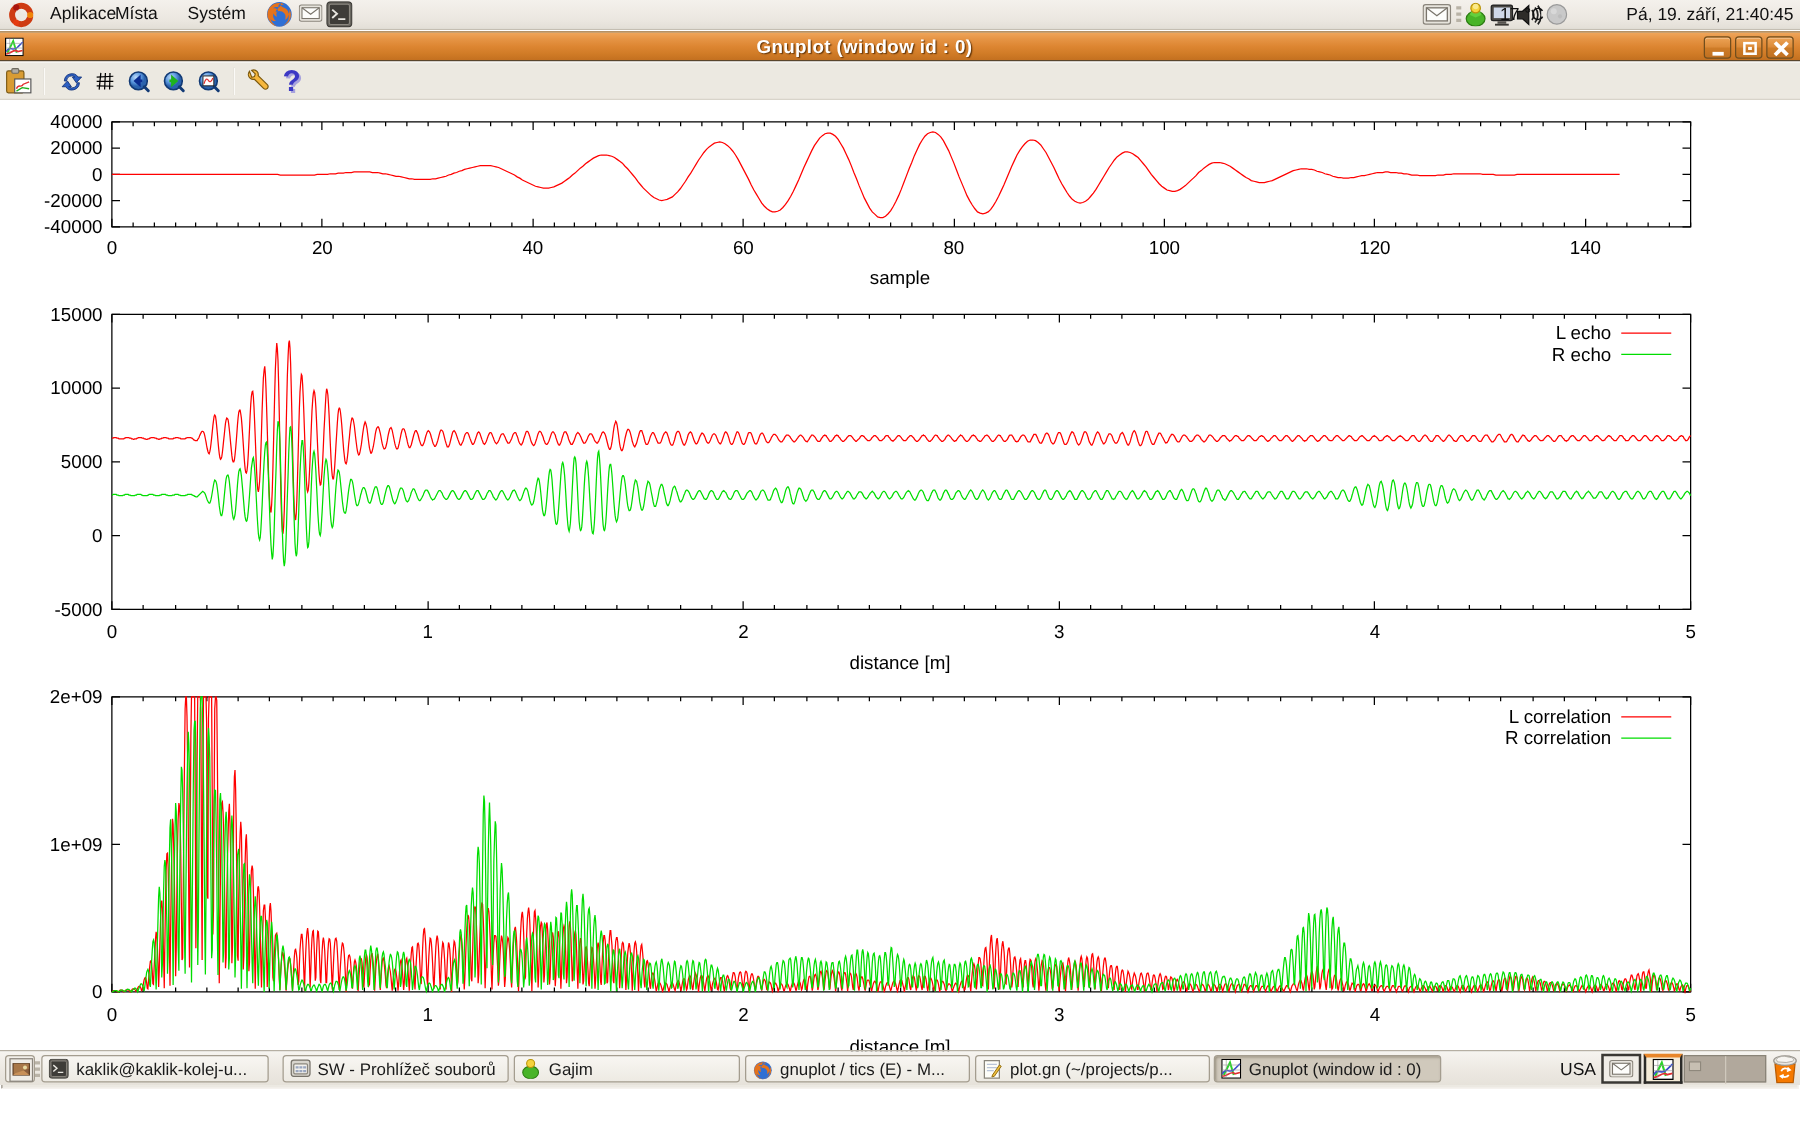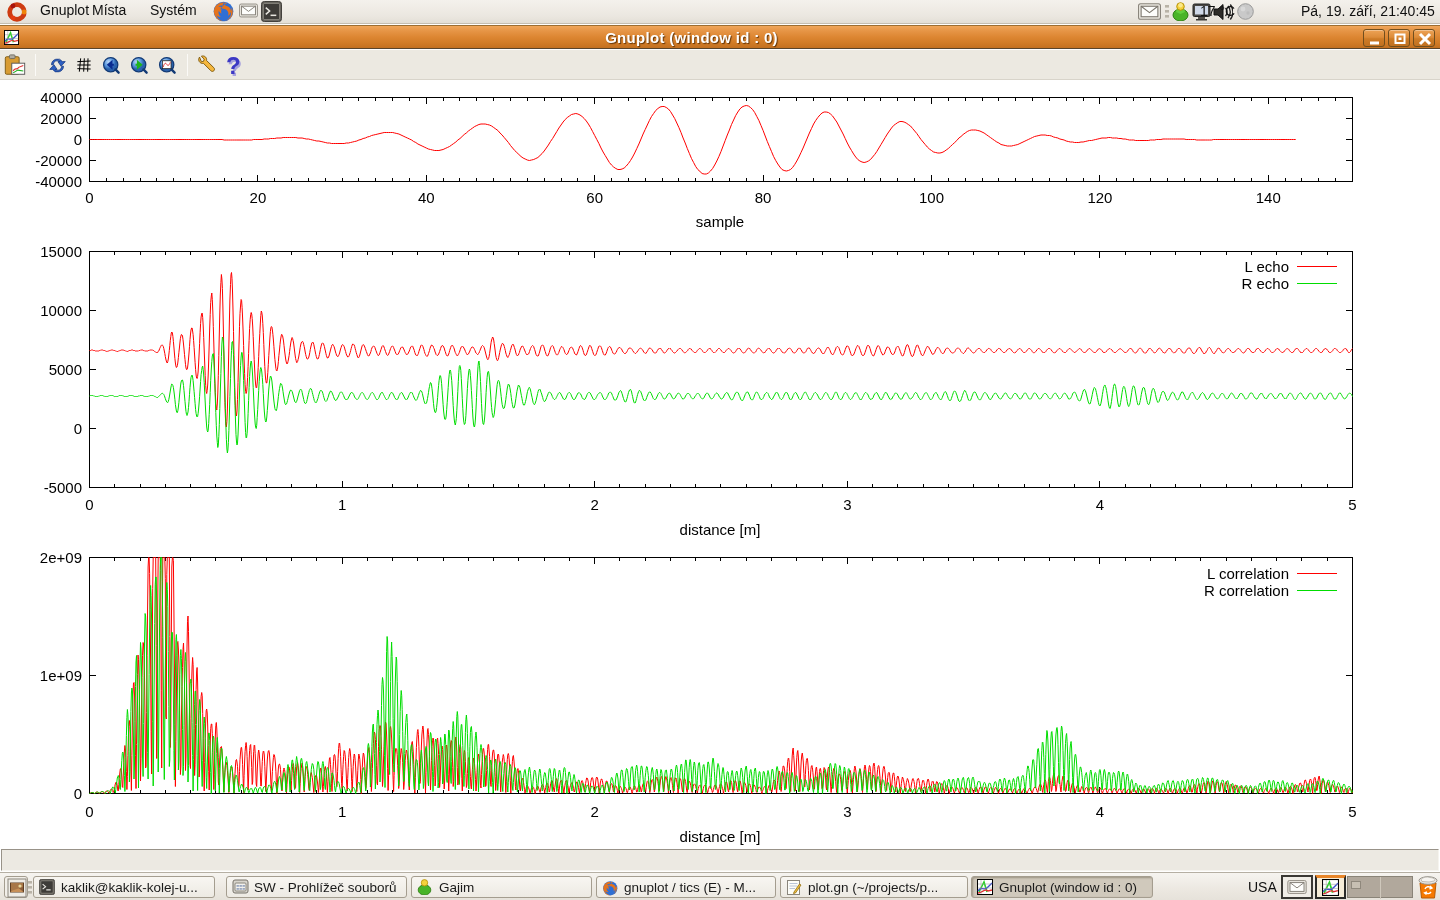--- a/index.html
+++ b/index.html
@@ -23,21 +23,21 @@
   background:linear-gradient(180deg,#eda356 0%,#dd8c3a 45%,#cd7b27 55%,#c07020 100%);
   box-shadow:inset 0 1px 0 rgba(255,255,255,0.35); }
 #toolbar { position:absolute; left:0; top:50px; width:1440px; height:30px;
   background:#ece9e1; border-bottom:1px solid #d8d4ca; }
 .tsep { position:absolute; top:4px; width:1px; height:22px; background:#b9b4a8; border-right:1px solid #fbfaf7; }
 #canvas { position:absolute; left:0; top:81px; width:1440px; height:768px; background:#fff; }
 #statusbar { position:absolute; left:1px; top:849px; width:1438px; height:22px;
   background:#ece9e2; border:1px solid #989288; border-bottom-color:#f6f4ef; border-right-color:#f6f4ef; }
 
 
-#taskbar { position:absolute; left:0; top:872px; width:1440px; height:28px;
+#taskbar { position:absolute; left:0; top:840px; width:1440px; height:28px;
   background:linear-gradient(180deg,#f6f4f0 0%,#ece8e1 60%,#e6e2da 100%);
   border-top:1px solid #b5afa3; }
 .tbtn { position:absolute; top:3px; height:22px; border:1px solid #a49d8f; border-radius:3px;
   background:linear-gradient(180deg,#f8f6f2,#edeae3);
   font-size:13.5px; color:#1a1a1a; overflow:hidden; white-space:nowrap; }
 .tbtn .ic { position:absolute; left:5px; top:2px; }
 .tbtn .tx { position:absolute; left:27px; top:3px; }
 .tbtn.active { background:#d0c9bc; box-shadow:inset 1px 1px 2px rgba(90,80,60,0.45); }
 </style></head>
 <body>
@@ -56,21 +56,21 @@
 <circle cx="12" cy="12" r="8" fill="none" stroke="#ce3b12" stroke-width="5.2"></circle>
 <g stroke="#ece8e0" stroke-width="2.4">
 <path d="M12 12 L24 12"></path>
           <path d="M12 12 L5 22"></path>
           <path d="M12 12 L5 2"></path>
 </g>
 <circle cx="19.8" cy="12" r="2.7" fill="#f08409"></circle>
 <circle cx="7.6" cy="18.6" r="2.7" fill="#e53b10"></circle>
 <circle cx="7.6" cy="5.4" r="2.7" fill="#a8150e"></circle>
 </svg></div>
- <div class="menu" style="left:40px">Gnuplot</div>
+ <div class="menu" style="left:40px">Aplikace</div>
  <div class="menu" style="left:92px">Místa</div>
  <div class="menu" style="left:150px">Systém</div>
  <div class="abs" style="left:212px;top:0px"><svg width="23" height="23" viewBox="0 0 24 24">
 <circle cx="12" cy="12" r="10.3" fill="#2f6fd4"></circle>
 <path d="M4 6 C7 2.5 12 1.5 16 3.5 C14 3.8 12.5 4.8 12 6 C10 5.5 8 5.8 6.5 7 C8.5 6.8 10 7.2 11 8.5 C9.5 10 9 12 10 14 C8.5 13.5 7.5 12.5 7.2 11 C6.2 13.5 7 16 9.2 17.5 C7.5 17.8 6 17.3 4.6 16 C5.8 19.5 8.6 21.7 12 22.3 C16.9 21.3 20.5 18.6 21.4 14.3 C21.9 12 21.5 9.5 20.3 7.5 C20.6 9 20.4 10.3 19.8 11.5 C19.5 8.8 18 7.1 15.5 6.3 C13.8 5.8 12.8 4.5 13.2 2.5 C11.5 3.5 10.8 5 11.2 6.8 C9.8 7.5 9 8.7 8.9 10.3 C10.5 9 12.3 8.8 14.2 9.7 C16.8 11 17.8 13.5 16.8 16.5 C18.5 15.5 19.4 14 19.5 12 C20.5 15.5 19 18.8 15.5 21 C13.5 22 11.5 22.3 12 22.3 A10.3 10.3 0 0 1 4 6" fill="#e5731c"></path>
 </svg></div>
  <div class="abs" style="left:239px;top:3px"><svg width="19" height="15" viewBox="0 0 22 16">
         <rect x="0.5" y="0.5" width="21" height="15" rx="2" fill="#e7e4dd" stroke="#8a857c"></rect>
         <rect x="3" y="3" width="16" height="10" fill="#fdfdfb" stroke="#7a756c"></rect>
         <path d="M3 3 L11 9 L19 3" fill="none" stroke="#7a756c"></path>

